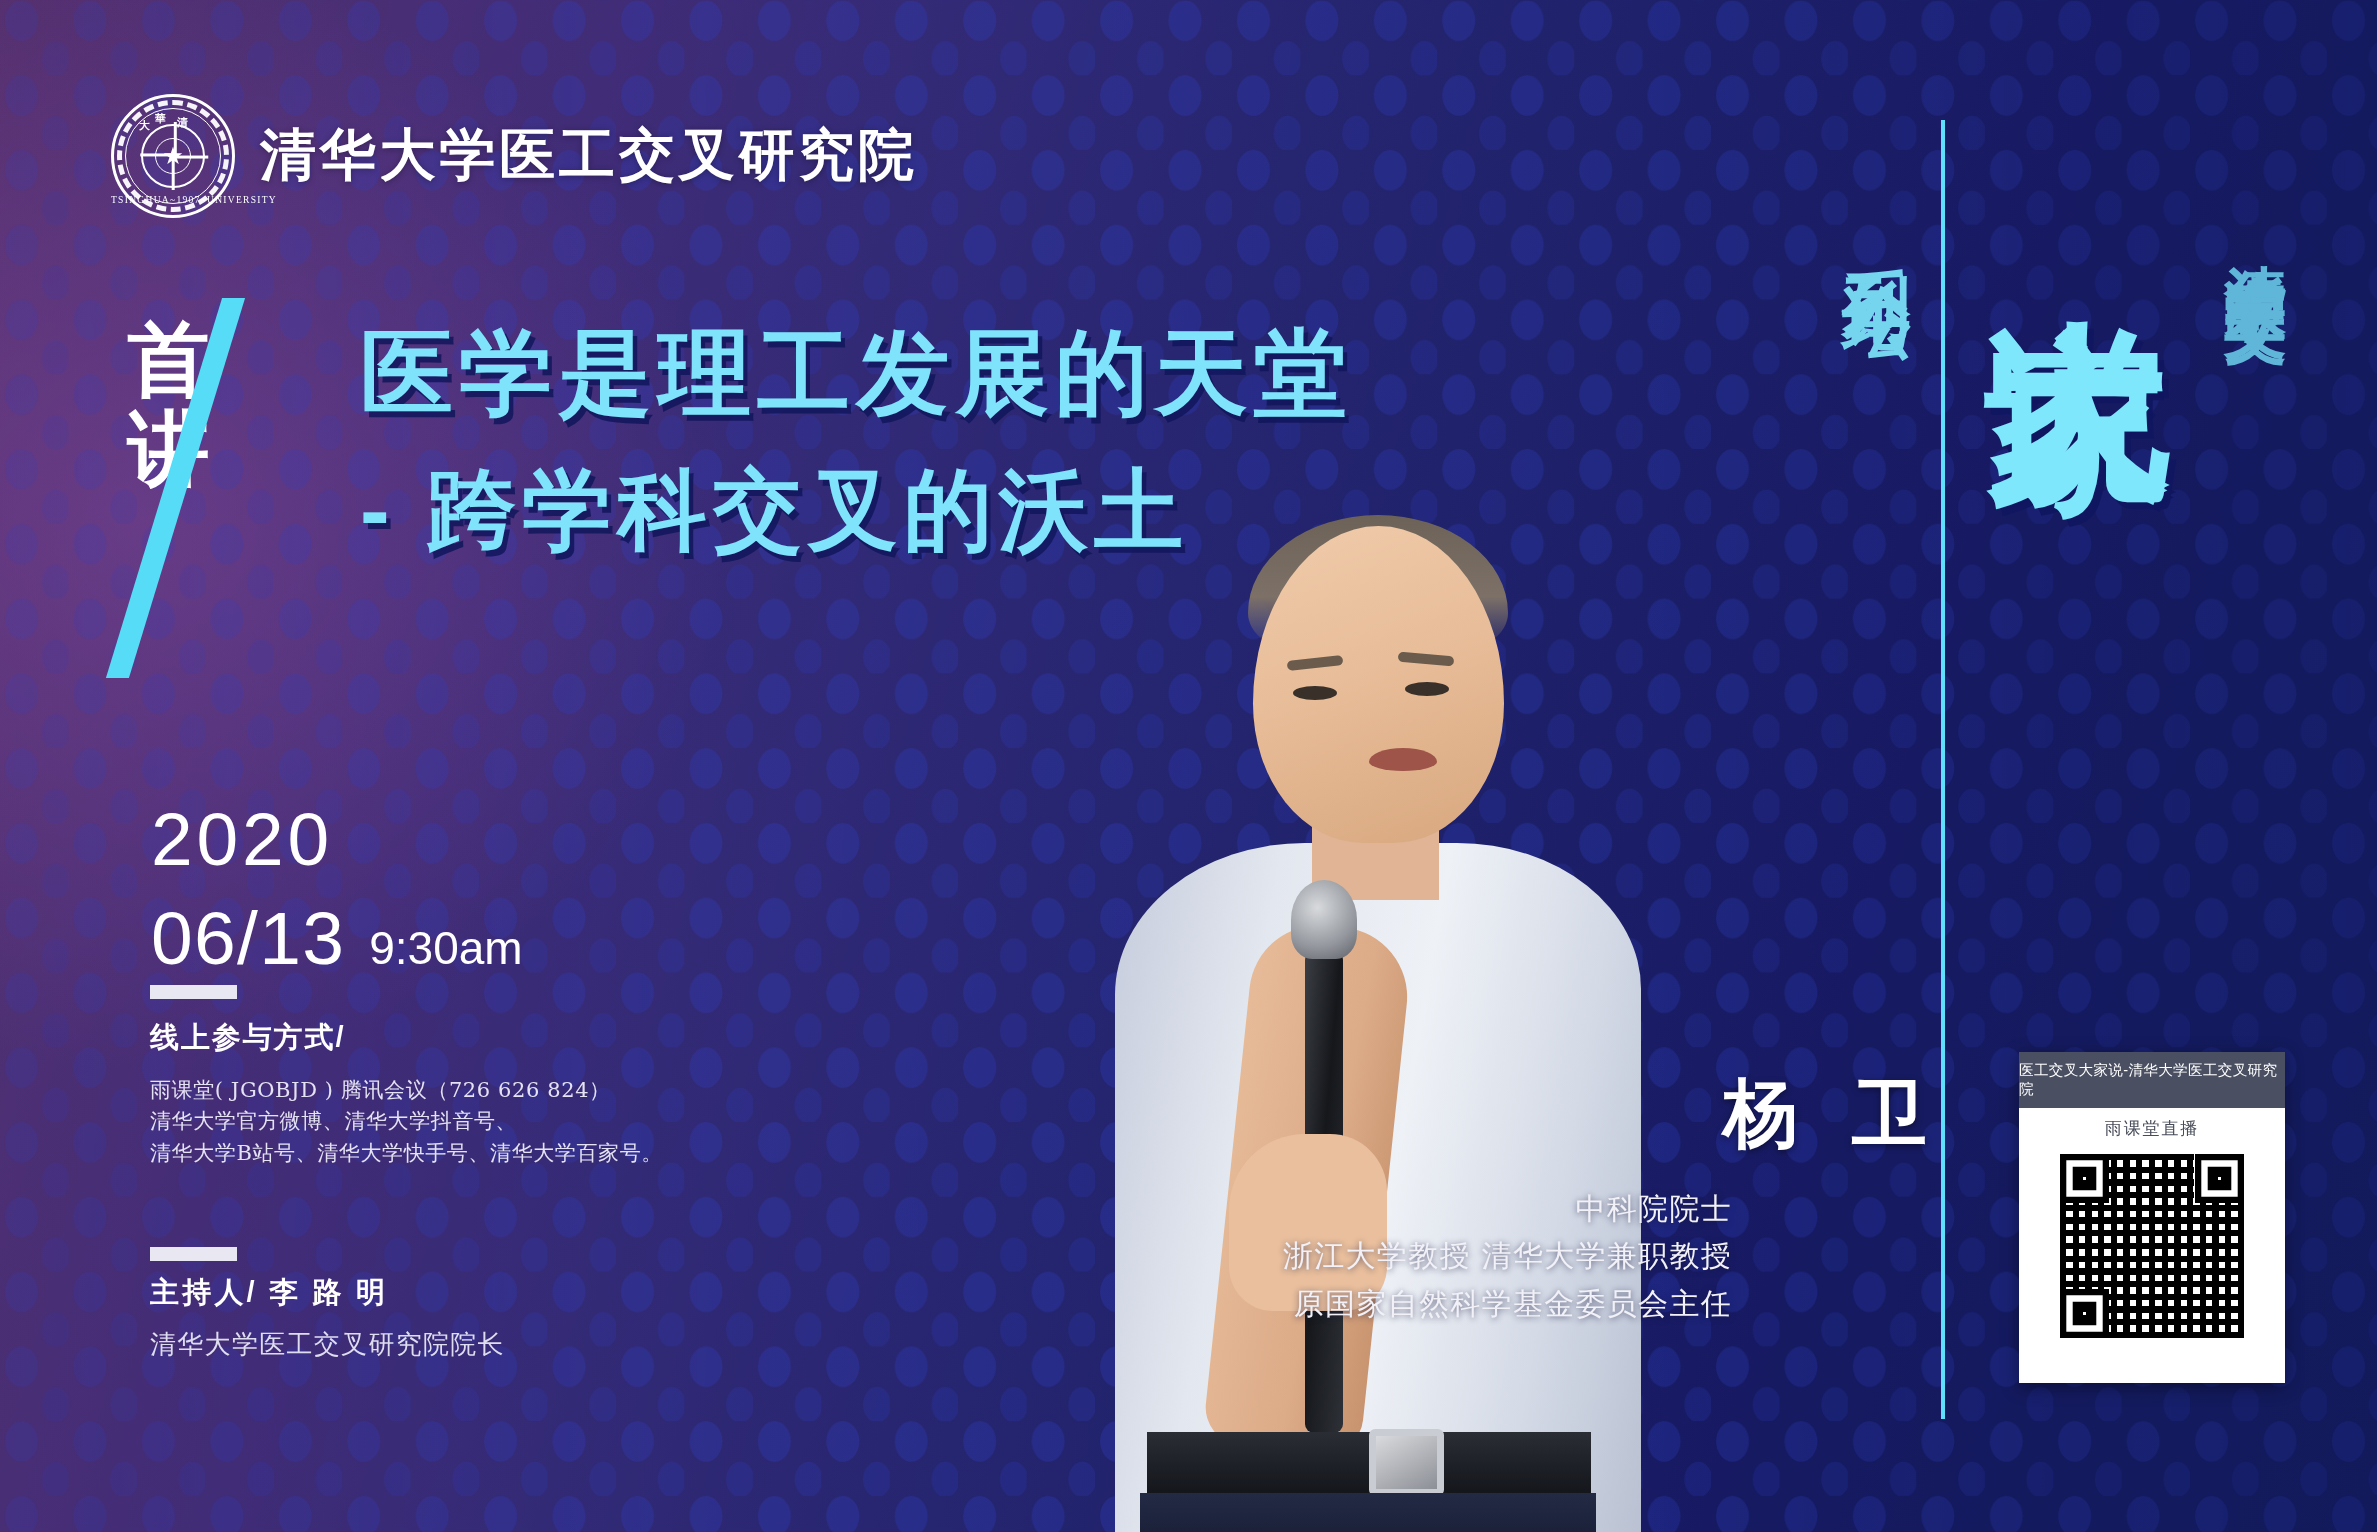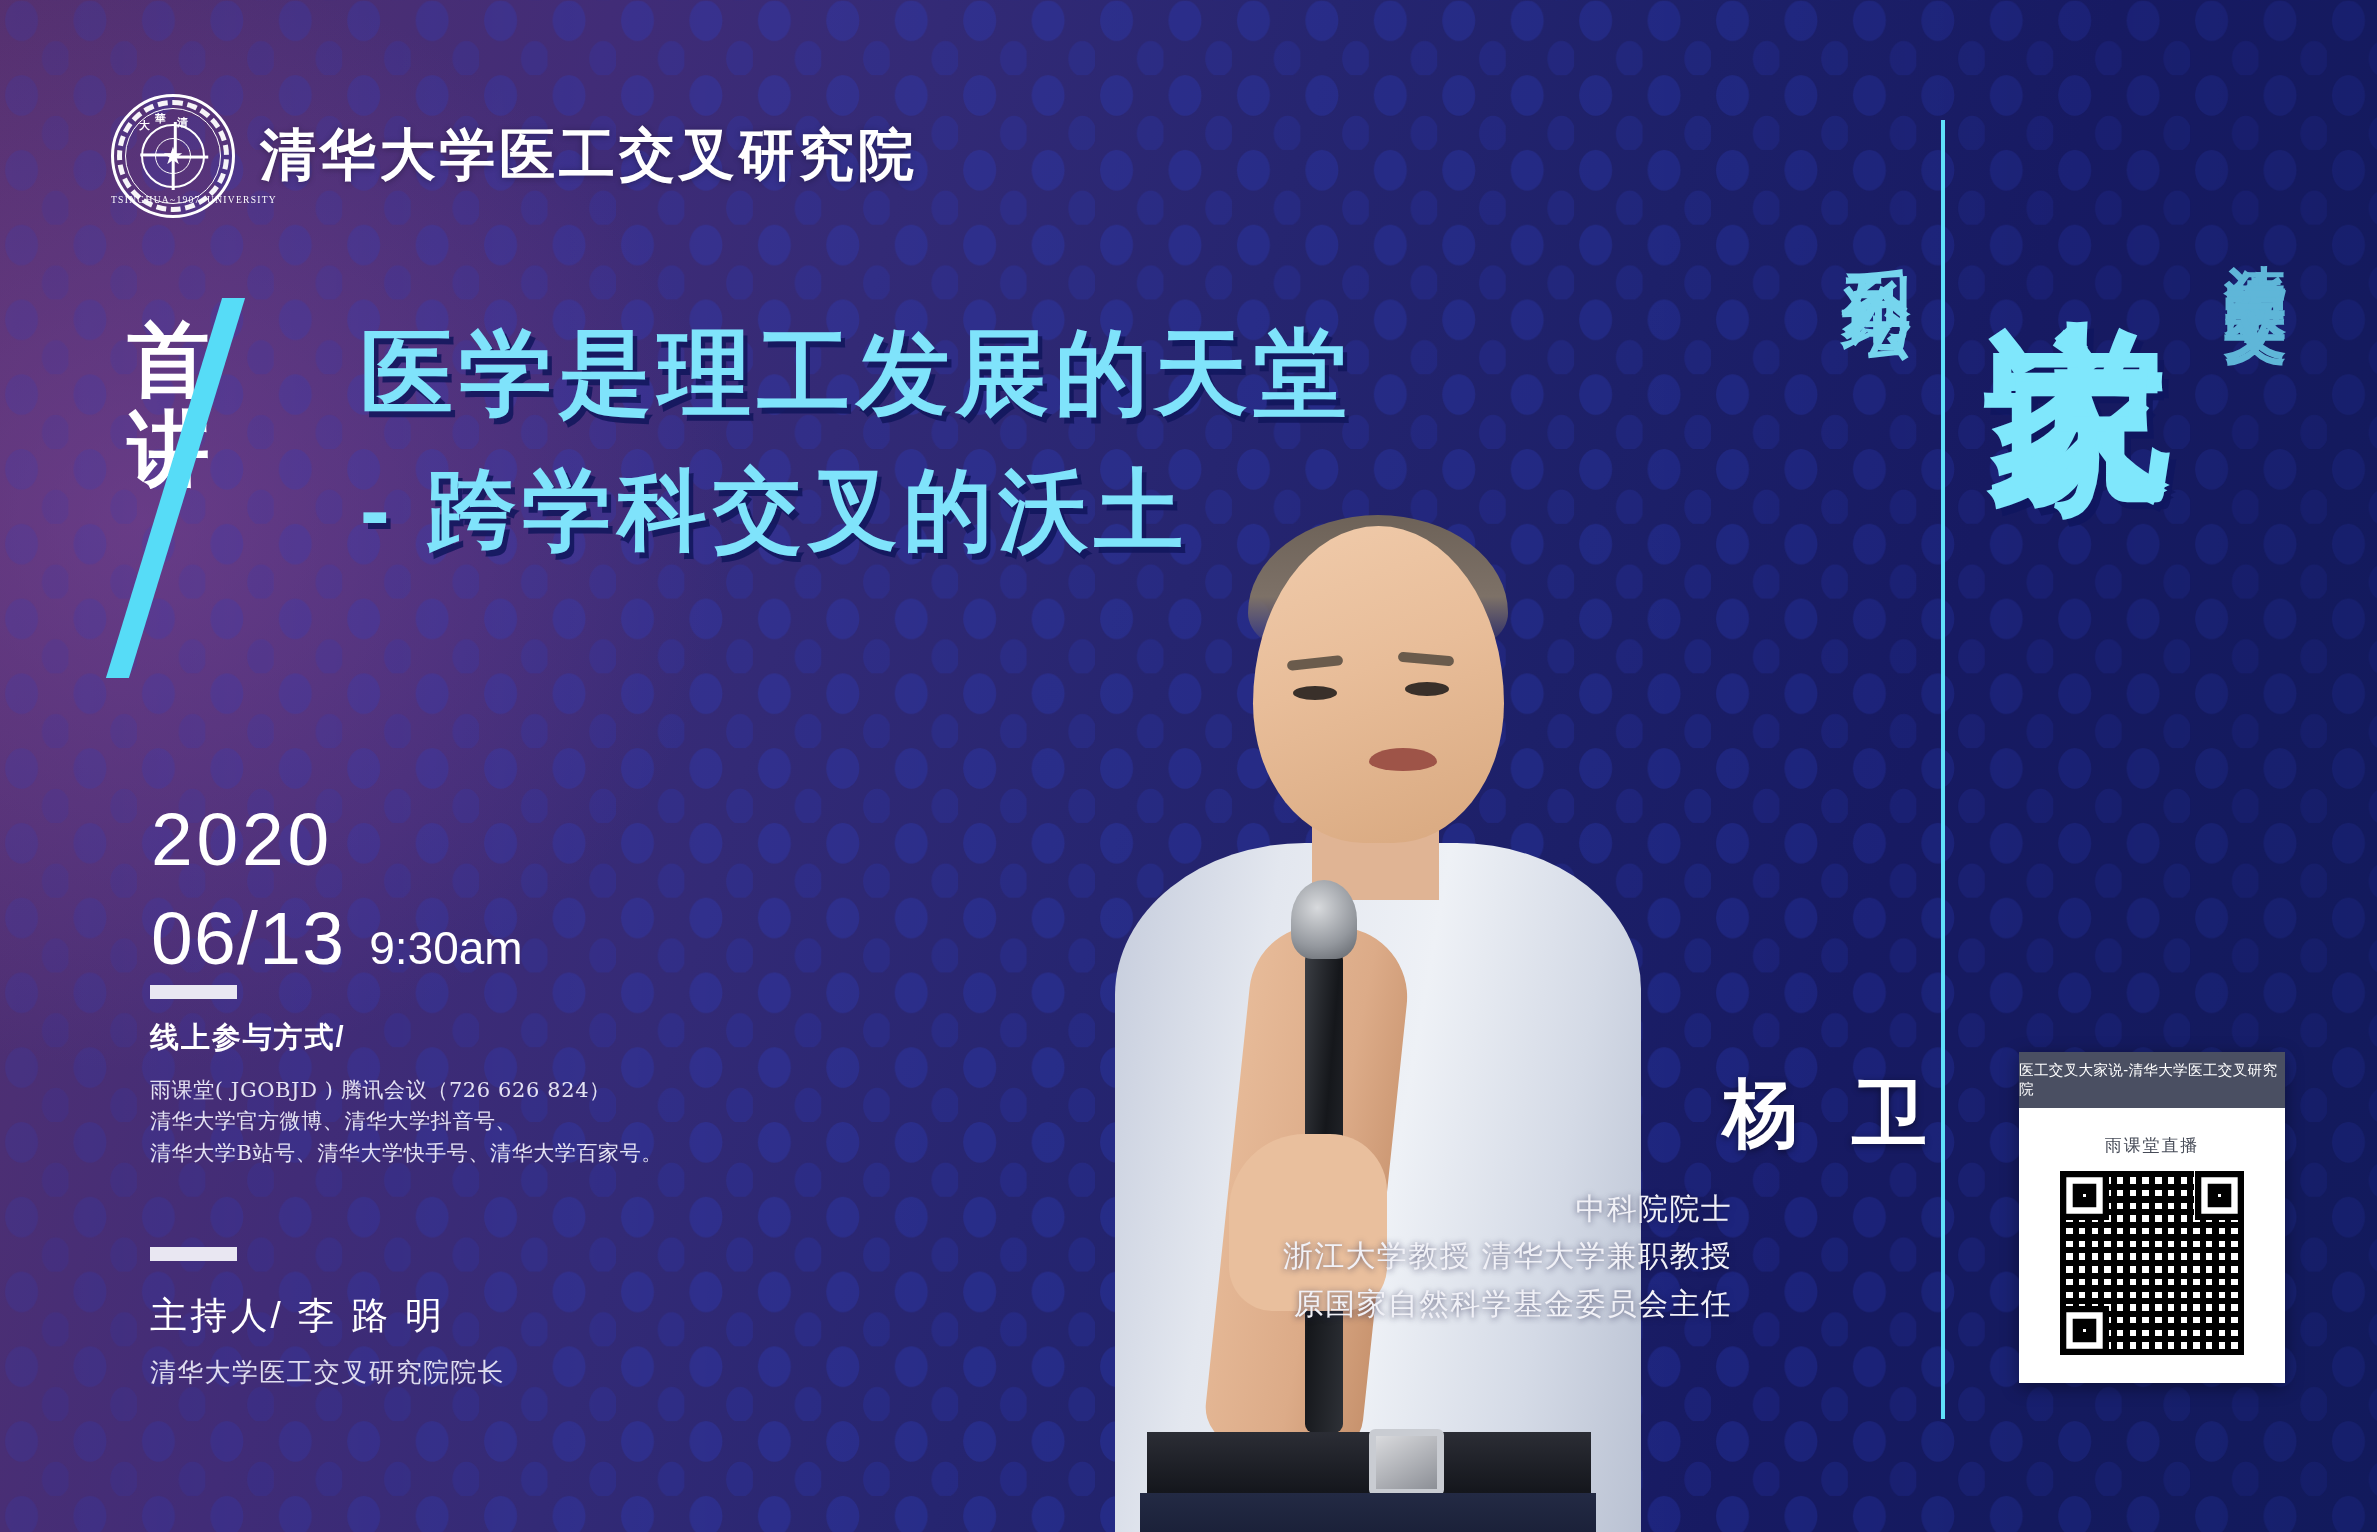--- a/index.html
+++ b/index.html
@@ -55,21 +55,21 @@
     display:flex;align-items:baseline;}
   .date .d .tm{font-size:46px;letter-spacing:0;margin-left:24px;text-align:right;}
 
   
   .rule{width:87px;height:14px;background:#e9e7f2;}
   .sec1{position:absolute;left:150px;top:985px;}
   .sec-h{color:#fff;font-size:29px;font-weight:800;letter-spacing:1.9px;margin-top:19px;}
   .sec-body{margin-top:16.5px;color:#e4e2f3;font-size:21px;line-height:1.52;
     font-family:"DejaVu Serif","Liberation Serif",serif;letter-spacing:0.6px;}
   .sec2{position:absolute;left:150px;top:1247px;}
-  .host-h{color:#fff;font-size:37px;font-weight:400;letter-spacing:3.2px;margin-top:30px;}
+  .host-h{color:#fff;font-size:29px;font-weight:700;letter-spacing:3.2px;margin-top:12px;}
   .host-sub{margin-top:14px;color:#dedcef;font-size:26px;letter-spacing:1.3px;
     font-family:"DejaVu Serif","Liberation Serif",serif;}
 
   
   .photo{position:absolute;left:1039px;top:488px;width:672px;height:1045px;}
   .ph-body{position:absolute;left:76px;top:355px;width:526px;height:697px;
     background:linear-gradient(100deg,#c5ccdc 0%,#e3e7ef 26%,#eef1f6 52%,#d4dae6 78%,#b9c1d2 100%);
     border-radius:190px 184px 0 0/152px 146px 0 0;}
   .ph-neck{position:absolute;left:273px;top:298px;width:127px;height:114px;
     background:#e0b494;}
@@ -119,21 +119,21 @@
     text-shadow:6.3px 7px 0 rgba(16,22,95,.9);}
   .vinst{position:absolute;left:2216px;top:214px;color:#5fb6d8;font-size:62px;
     font-weight:800;line-height:1.28;writing-mode:vertical-rl;letter-spacing:5.7px;}
 
   
   .qr-card{position:absolute;left:2019px;top:1052px;width:266px;height:331px;
     box-shadow:0 3.8px 16.5px rgba(0,0,0,.4);}
   .qr-head{height:56px;background:#4a4f62;display:flex;align-items:center;
     justify-content:center;color:#fff;font-size:14.6px;letter-spacing:0.3px;}
   .qr-body{height:275px;background:#fff;display:flex;flex-direction:column;
-    align-items:center;padding-top:26px;}
+    align-items:center;padding-top:9px;}
   .qr-label{color:#474c58;font-size:17px;letter-spacing:1.9px;}
   .qr-img{margin-top:14px;width:184px;height:184px;
     background-color:#fff;
     background-image:
       repeating-linear-gradient(90deg,#000 0 6.3px,transparent 6.3px 12.7px),
       repeating-linear-gradient(0deg,#000 0 6.3px,transparent 6.3px 12.7px);
     background-blend-mode:multiply;position:relative;overflow:hidden;}
   .qr-img::before,.qr-img::after{content:"";position:absolute;background:#fff;}
   .qr-img::before{left:0;top:0;width:49px;height:49px;
     box-shadow:inset 0 0 0 6.3px #000, inset 0 0 0 12.7px #fff, inset 0 0 0 24px #000,

